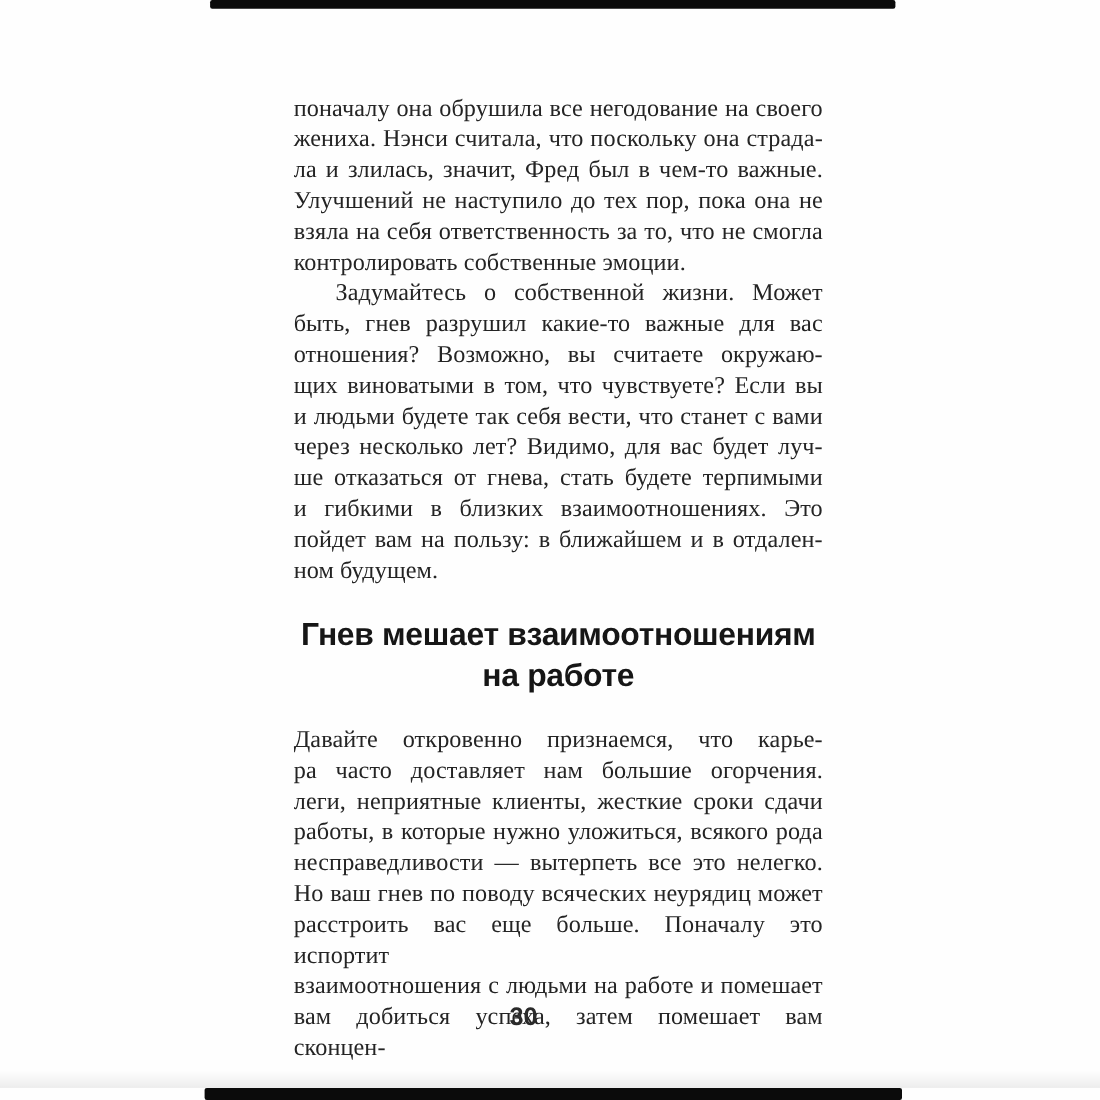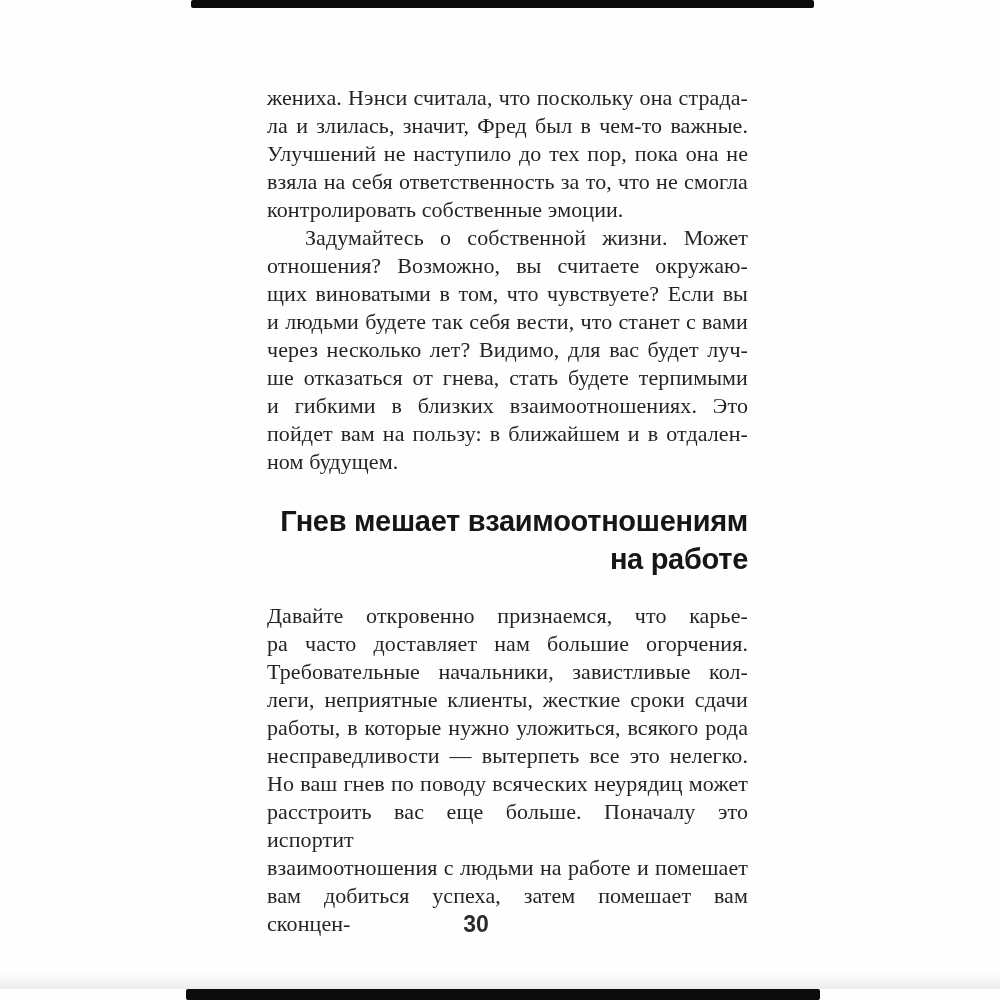--- a/index.html
+++ b/index.html
@@ -41,21 +41,21 @@
     text-align: justify;
     text-align-last: justify;
     white-space: normal;
     letter-spacing: 0.1px;
   }
   .text-line.first-indent { text-indent: 38px; }
   .text-line.last { text-align-last: left; }
 
   .section-heading {
     margin: 26px 0 24px 0;
-    text-align: right;
+    text-align: center;
     font-family: "Liberation Sans", sans-serif;
     font-weight: bold;
     font-size: 29px;
     line-height: 38px;
     color: #161616;
     letter-spacing: -0.3px;
   }
   .heading-line { display: block; }
 
   .page-number {
@@ -70,45 +70,46 @@
     color: #2a2a2a;
   }
 </style>
 </head>
 <body>
 
 <div class="scan-bar top"></div>
 
 <div class="page-content">
     <div class="paragraph">
+      <div class="text-line">поначалу она обрушила все негодование на своего</div>
       <div class="text-line">жениха. Нэнси считала, что поскольку она страда-</div>
       <div class="text-line">ла и злилась, значит, Фред был в чем-то важные.</div>
       <div class="text-line">Улучшений не наступило до тех пор, пока она не</div>
       <div class="text-line">взяла на себя ответственность за то, что не смогла</div>
       <div class="text-line last">контролировать собственные эмоции.</div>
     </div>
     <div class="paragraph">
       <div class="text-line first-indent">Задумайтесь о собственной жизни. Может</div>
+      <div class="text-line">быть, гнев разрушил какие-то важные для вас</div>
       <div class="text-line">отношения? Возможно, вы считаете окружаю-</div>
       <div class="text-line">щих виноватыми в том, что чувствуете? Если вы</div>
       <div class="text-line">и людьми будете так себя вести, что станет с вами</div>
       <div class="text-line">через несколько лет? Видимо, для вас будет луч-</div>
       <div class="text-line">ше отказаться от гнева, стать будете терпимыми</div>
       <div class="text-line">и гибкими в близких взаимоотношениях. Это</div>
       <div class="text-line">пойдет вам на пользу: в ближайшем и в отдален-</div>
       <div class="text-line last">ном будущем.</div>
     </div>
     <h2 class="section-heading">
       <span class="heading-line">Гнев мешает взаимоотношениям</span>
       <span class="heading-line">на работе</span>
     </h2>
     <div class="paragraph">
       <div class="text-line">Давайте откровенно признаемся, что карье-</div>
       <div class="text-line">ра часто доставляет нам большие огорчения.</div>
-      <div class="text-line">Требовательные начальники, завистливые кол-</div>
       <div class="text-line">леги, неприятные клиенты, жесткие сроки сдачи</div>
       <div class="text-line">работы, в которые нужно уложиться, всякого рода</div>
       <div class="text-line">несправедливости — вытерпеть все это нелегко.</div>
       <div class="text-line">Но ваш гнев по поводу всяческих неурядиц может</div>
       <div class="text-line">расстроить вас еще больше. Поначалу это испортит</div>
       <div class="text-line">взаимоотношения с людьми на работе и помешает</div>
       <div class="text-line last">вам добиться успеха, затем помешает вам сконцен-</div>
     </div>
   </div>
 

